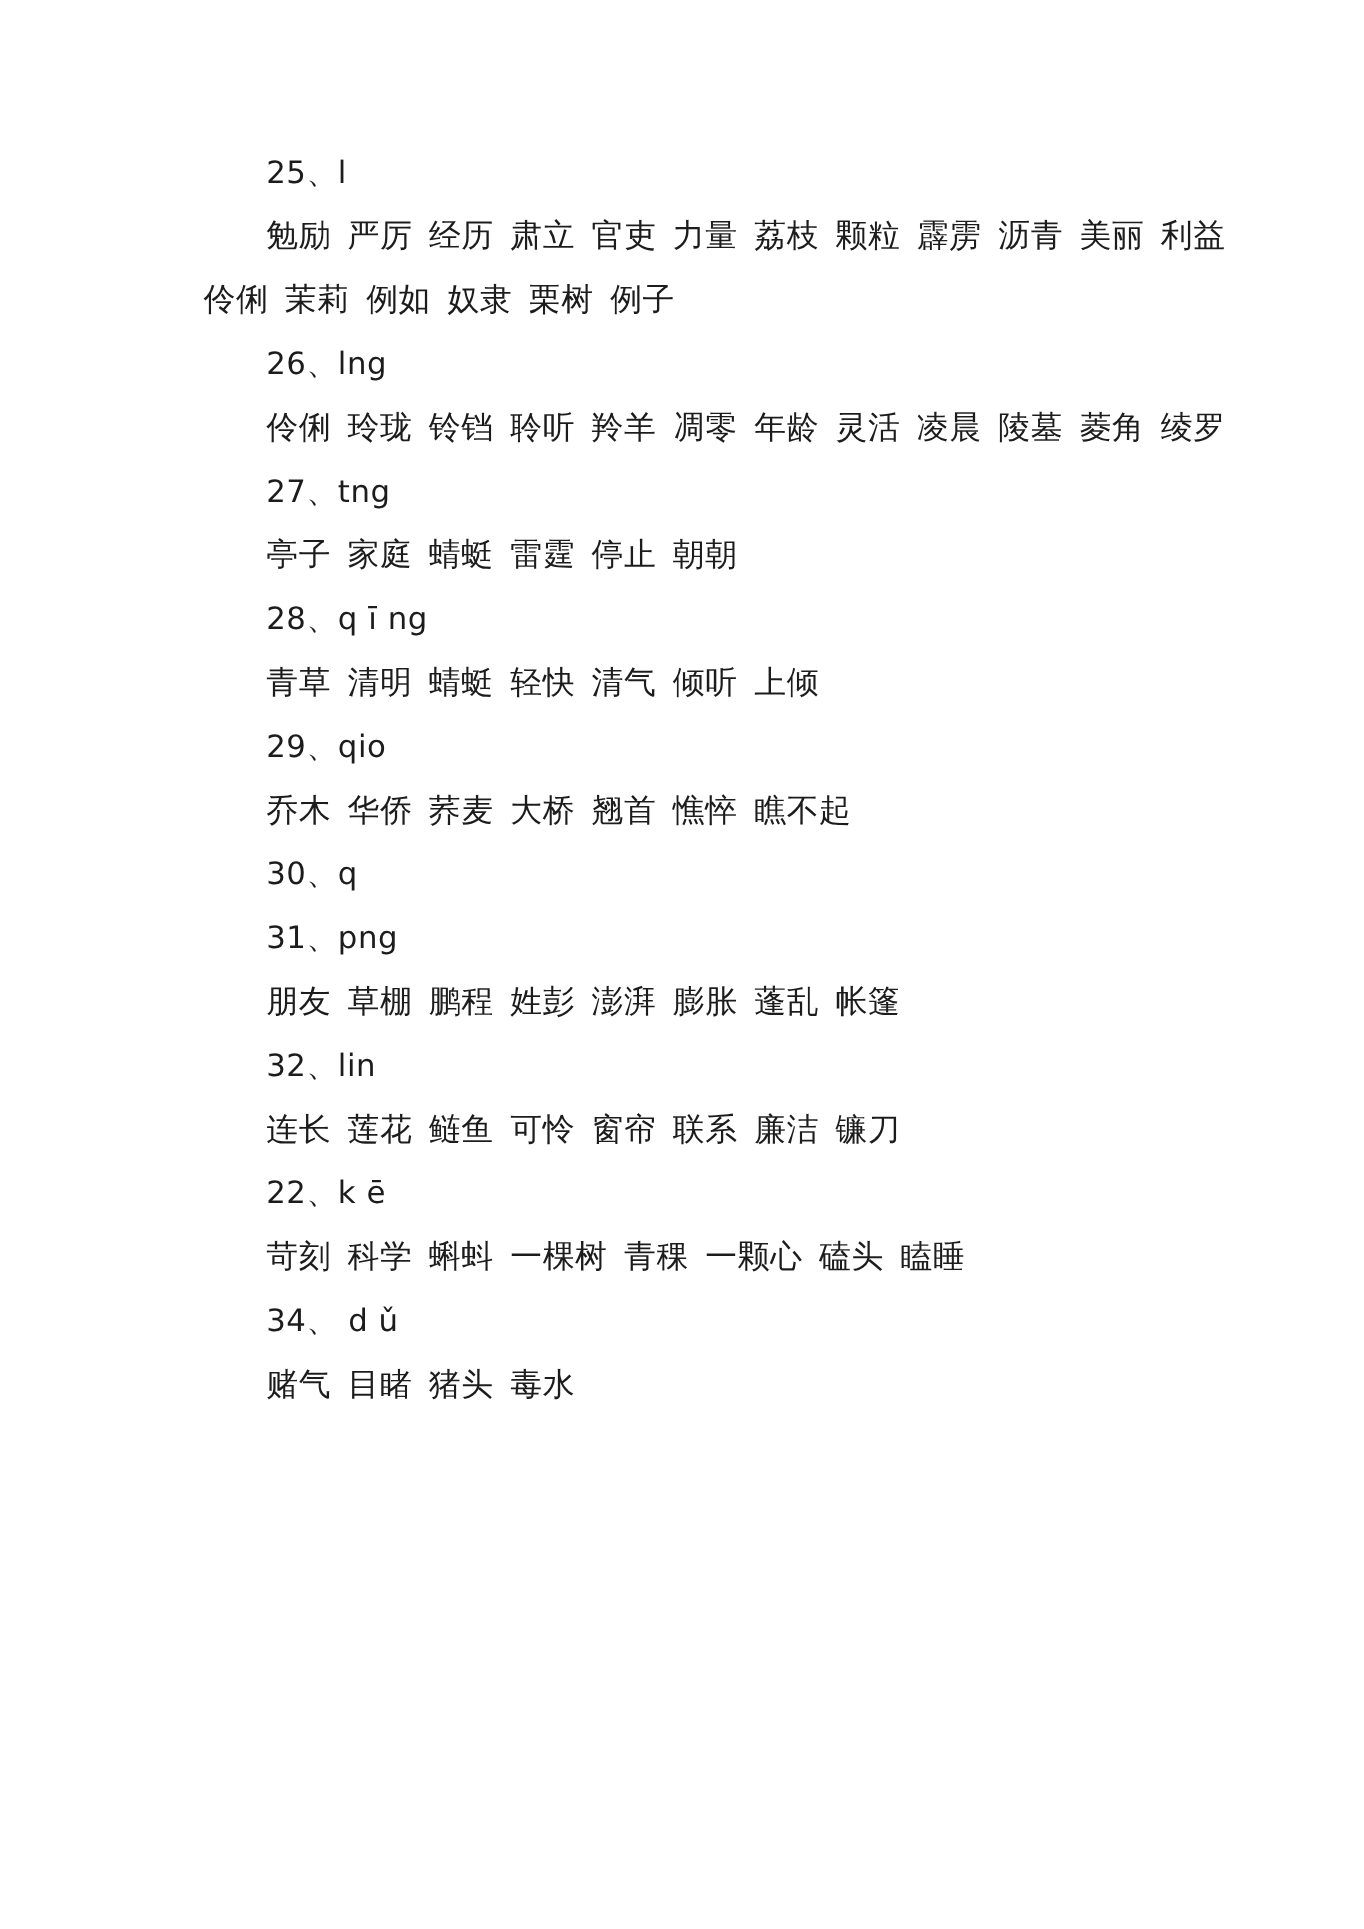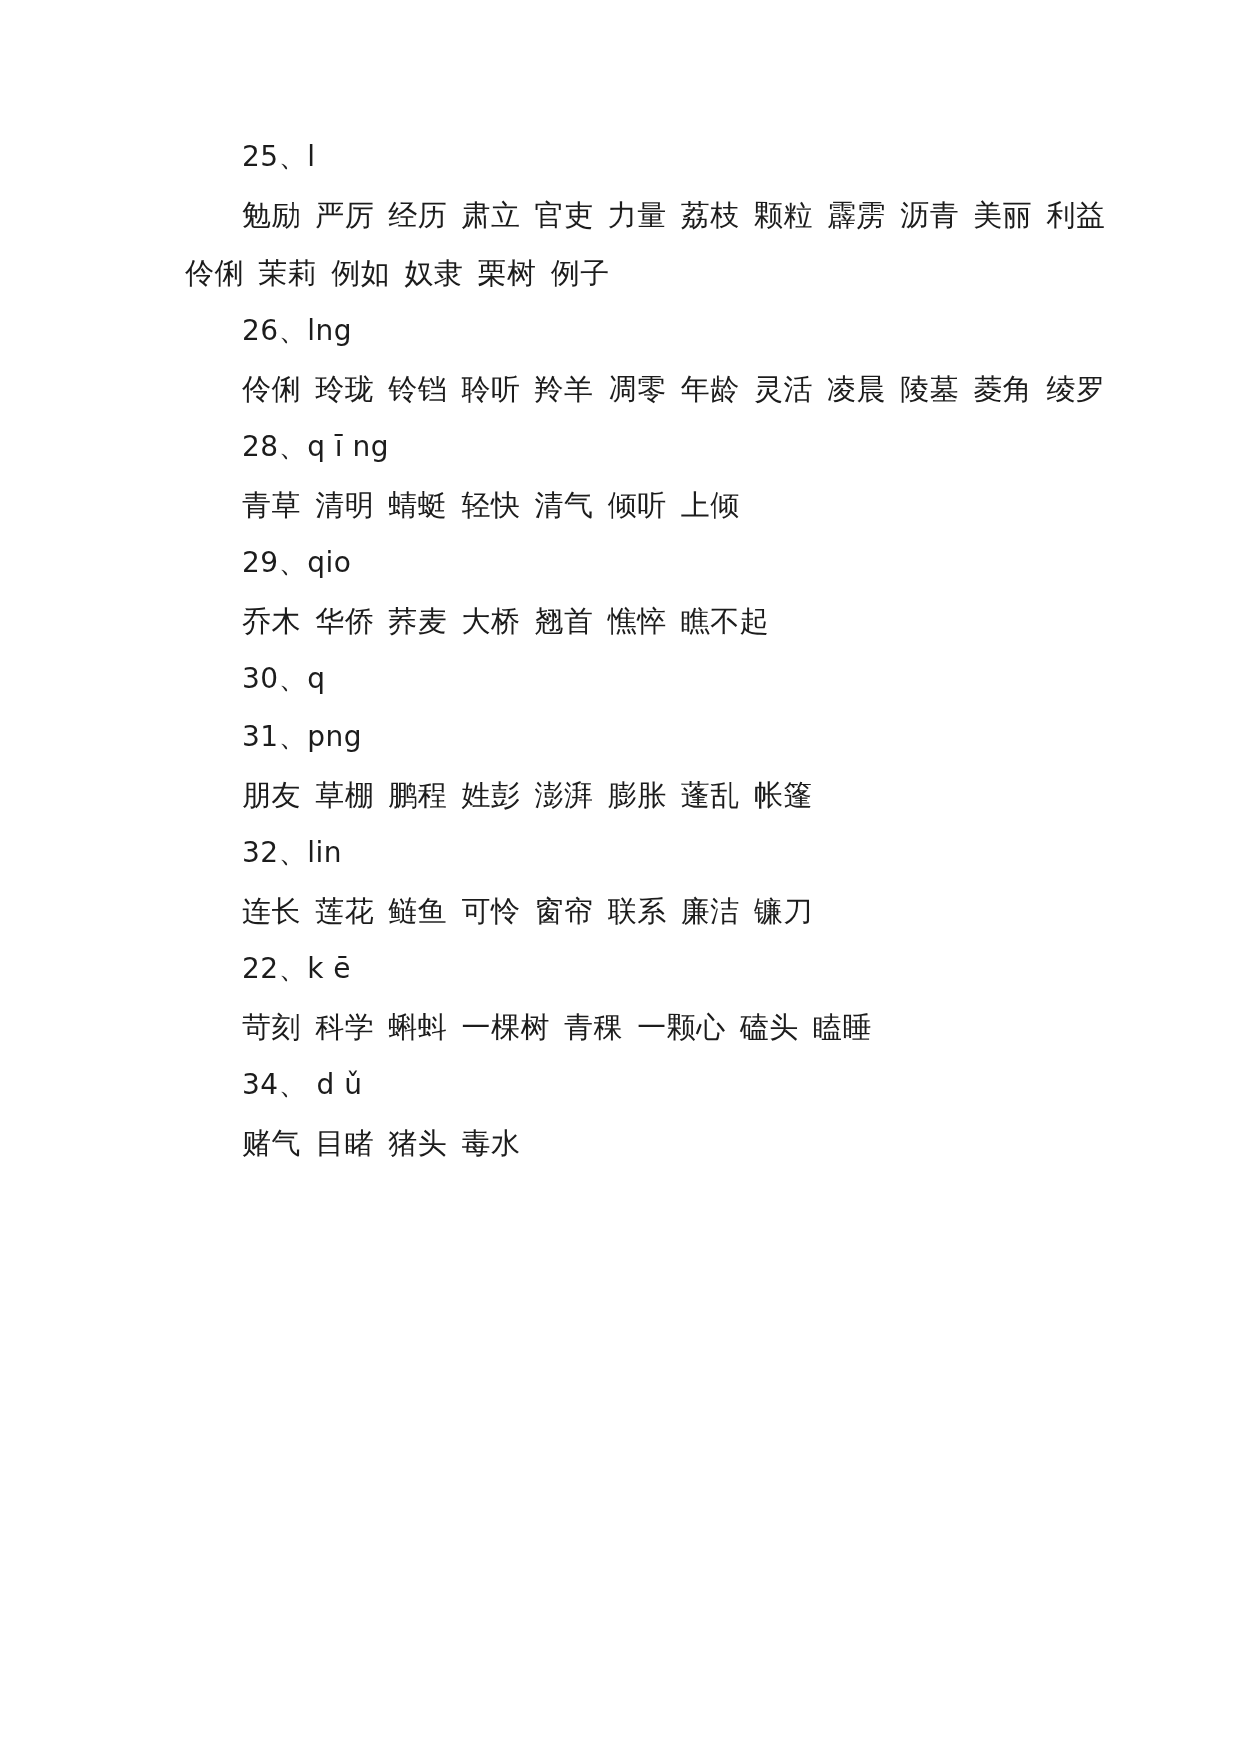--- a/index.html
+++ b/index.html
@@ -28,21 +28,21 @@
     font-size: 29px;
     white-space: nowrap;
     letter-spacing: 0.5px;
   }
   .heading {
     font-family: "DejaVu Sans", "Liberation Sans", sans-serif;
     text-indent: 57px;
     font-size: 28px;
   }
   .words {
-    font-family: Liberation Serif, serif;
+    font-family: Liberation Sans, sans-serif;
     word-spacing: 0.22em;
   }
   .words.first {
     text-indent: 57px;
   }
 </style>
 </head>
 <body>
 
 <div class="page" style="background: rgb(255, 255, 255); color: rgb(28, 28, 28);">
@@ -51,20 +51,24 @@
     <div class="line heading">25、l</div>
   <div class="line words first">勉励 严厉 经历 肃立 官吏 力量 荔枝 颗粒 霹雳 沥青 美丽 利益</div>
         <div class="line words">伶俐 茉莉 例如 奴隶 栗树 例子</div>
       </div>
 
   <div class="section">
     <div class="line heading">26、lng</div>
   <div class="line words first">伶俐 玲珑 铃铛 聆听 羚羊 凋零 年龄 灵活 凌晨 陵墓 菱角 绫罗</div>
       </div>
 
+  <div class="section">
+    <div class="line heading">27、tng</div>
+  <div class="line words first">亭子 家庭 蜻蜓 雷霆 停止 朝朝</div>
+      </div>
 
   <div class="section">
     <div class="line heading">28、q ī ng</div>
   <div class="line words first">青草 清明 蜻蜓 轻快 清气 倾听 上倾</div>
       </div>
 
   <div class="section">
     <div class="line heading">29、qio</div>
   <div class="line words first">乔木 华侨 荞麦 大桥 翘首 憔悴 瞧不起</div>
       </div>

